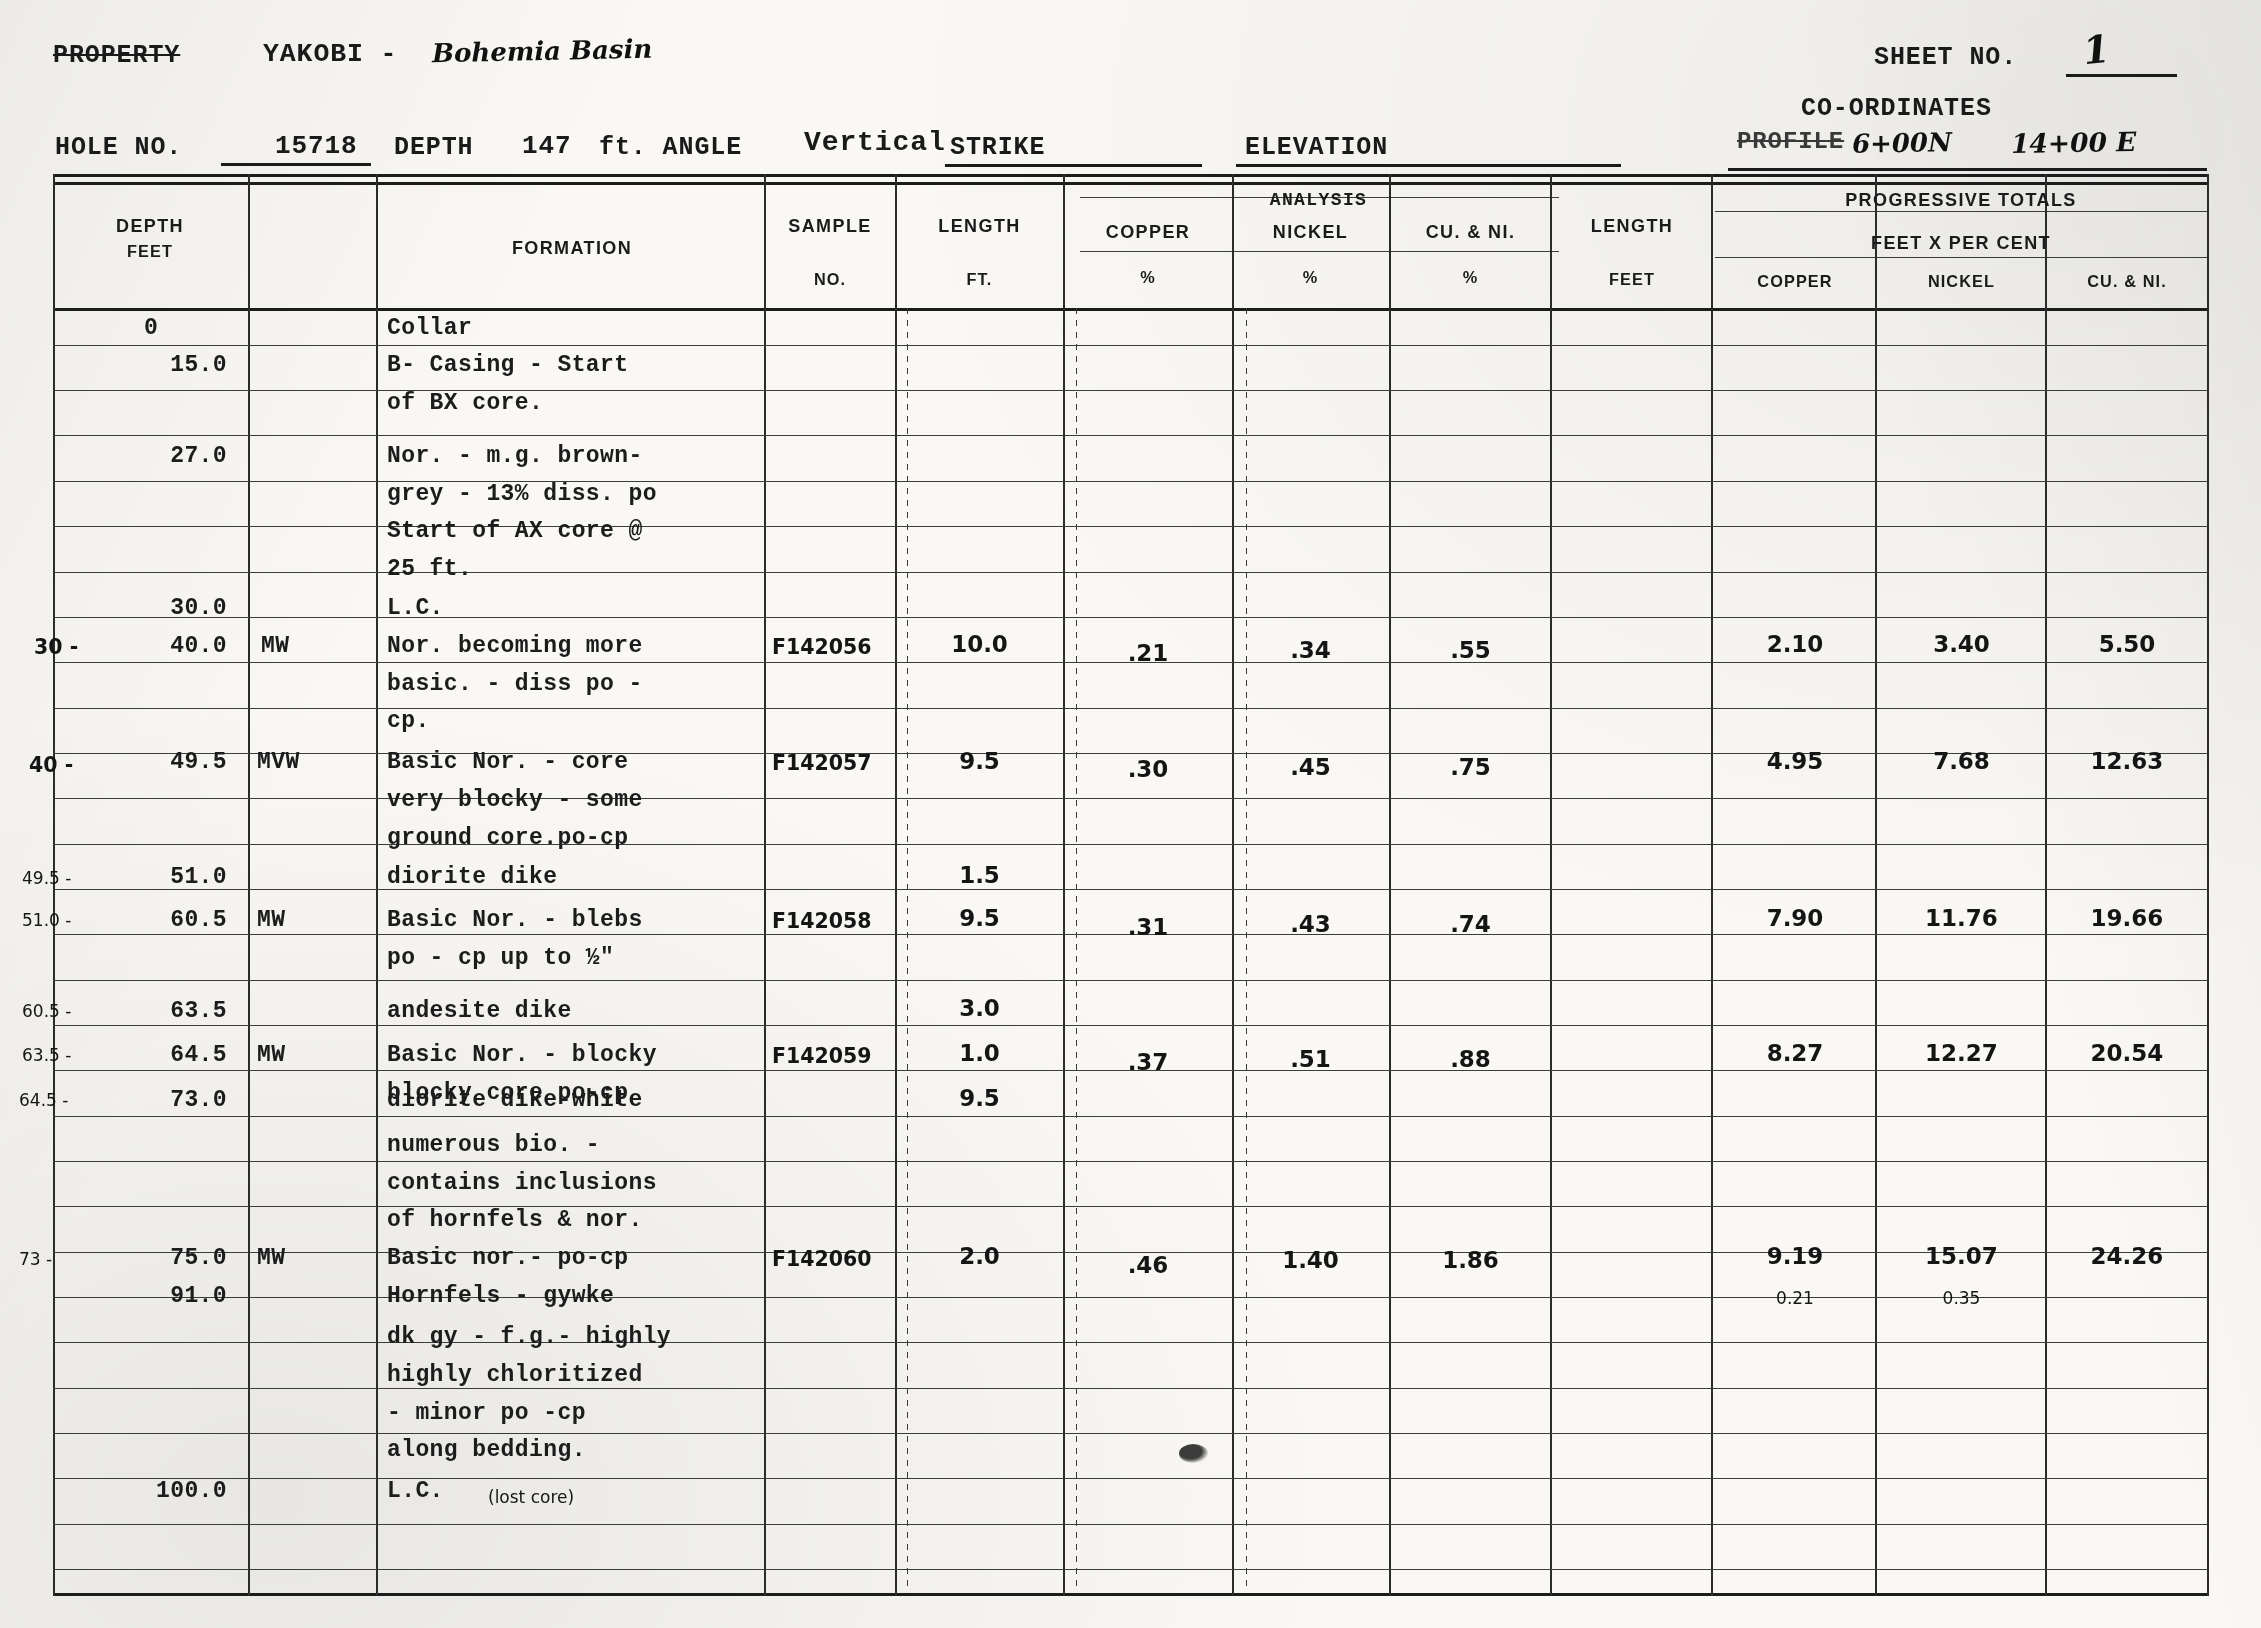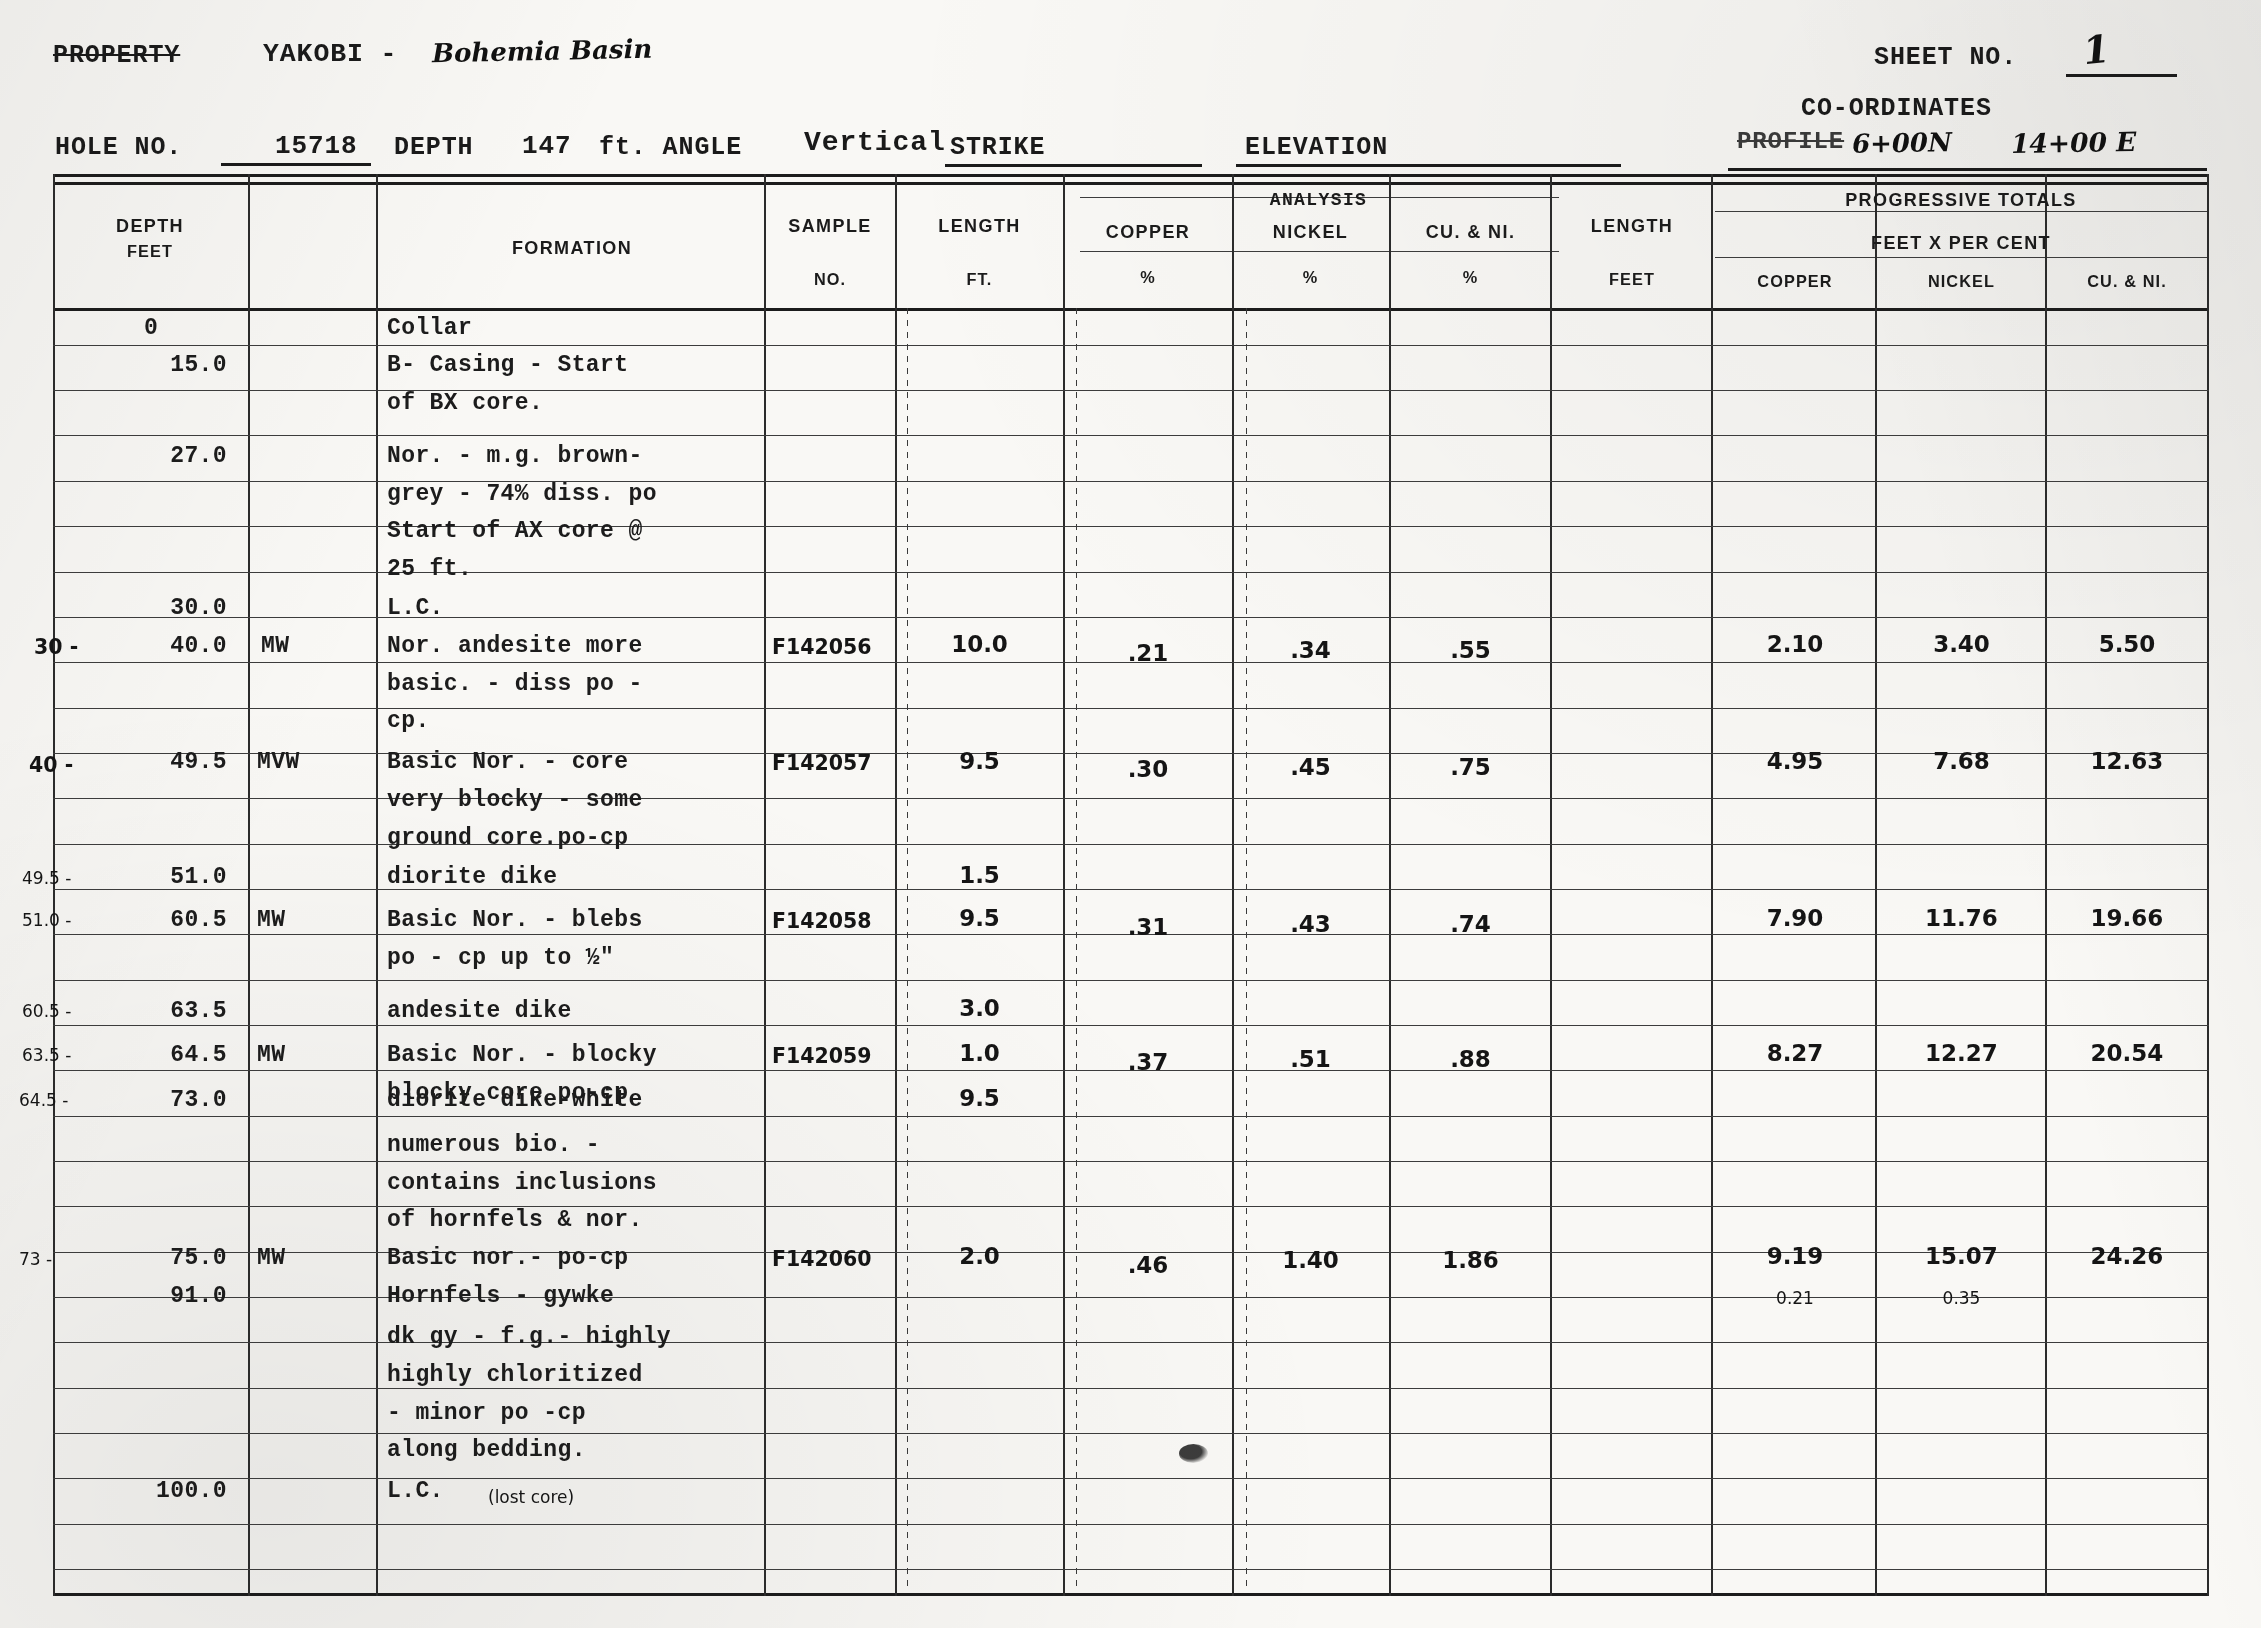--- a/index.html
+++ b/index.html
@@ -221,31 +221,31 @@
 
   <div class="cell t ctr" style="left:56px;top:315px;width:190px;">0</div>
   <div class="cell t" style="left:387px;top:315px;">Collar</div>
 
   <div class="cell t rgt" style="left:56px;top:352px;width:171px;">15.0</div>
   <div class="cell t" style="left:387px;top:352px;">B- Casing - Start</div>
   <div class="cell t" style="left:387px;top:390px;">of BX core.</div>
 
   <div class="cell t rgt" style="left:56px;top:443px;width:171px;">27.0</div>
   <div class="cell t" style="left:387px;top:443px;">Nor. - m.g. brown-</div>
-  <div class="cell t" style="left:387px;top:481px;">grey - 74% diss. po</div>
+  <div class="cell t" style="left:387px;top:481px;">grey - 13% diss. po</div>
   <div class="cell t" style="left:387px;top:518px;">Start of AX core @</div>
   <div class="cell t" style="left:387px;top:556px;">25 ft.</div>
 
   <div class="cell t rgt" style="left:56px;top:595px;width:171px;">30.0</div>
   <div class="cell t" style="left:387px;top:595px;">L.C.</div>
 
   <div class="cell h sm" style="left:34px;top:635px;">30 -</div>
   <div class="cell t rgt" style="left:56px;top:633px;width:171px;">40.0</div>
   <div class="cell t" style="left:261px;top:633px;">MW</div>
-  <div class="cell t" style="left:387px;top:633px;">Nor. andesite more</div>
+  <div class="cell t" style="left:387px;top:633px;">Nor. becoming more</div>
   <div class="cell t" style="left:387px;top:671px;">basic. - diss po -</div>
   <div class="cell t" style="left:387px;top:708px;">cp.</div>
   <div class="cell h sm" style="left:772px;top:635px;">F142056</div>
   <div class="cell h ctr" style="left:898px;top:631px;width:163px;">10.0</div>
   <div class="cell h ctr" style="left:1066px;top:640px;width:164px;">.21</div>
   <div class="cell h ctr" style="left:1235px;top:637px;width:151px;">.34</div>
   <div class="cell h ctr" style="left:1392px;top:637px;width:157px;">.55</div>
   <div class="cell h ctr" style="left:1715px;top:631px;width:160px;">2.10</div>
   <div class="cell h ctr" style="left:1879px;top:631px;width:165px;">3.40</div>
   <div class="cell h ctr" style="left:2048px;top:631px;width:158px;">5.50</div>

